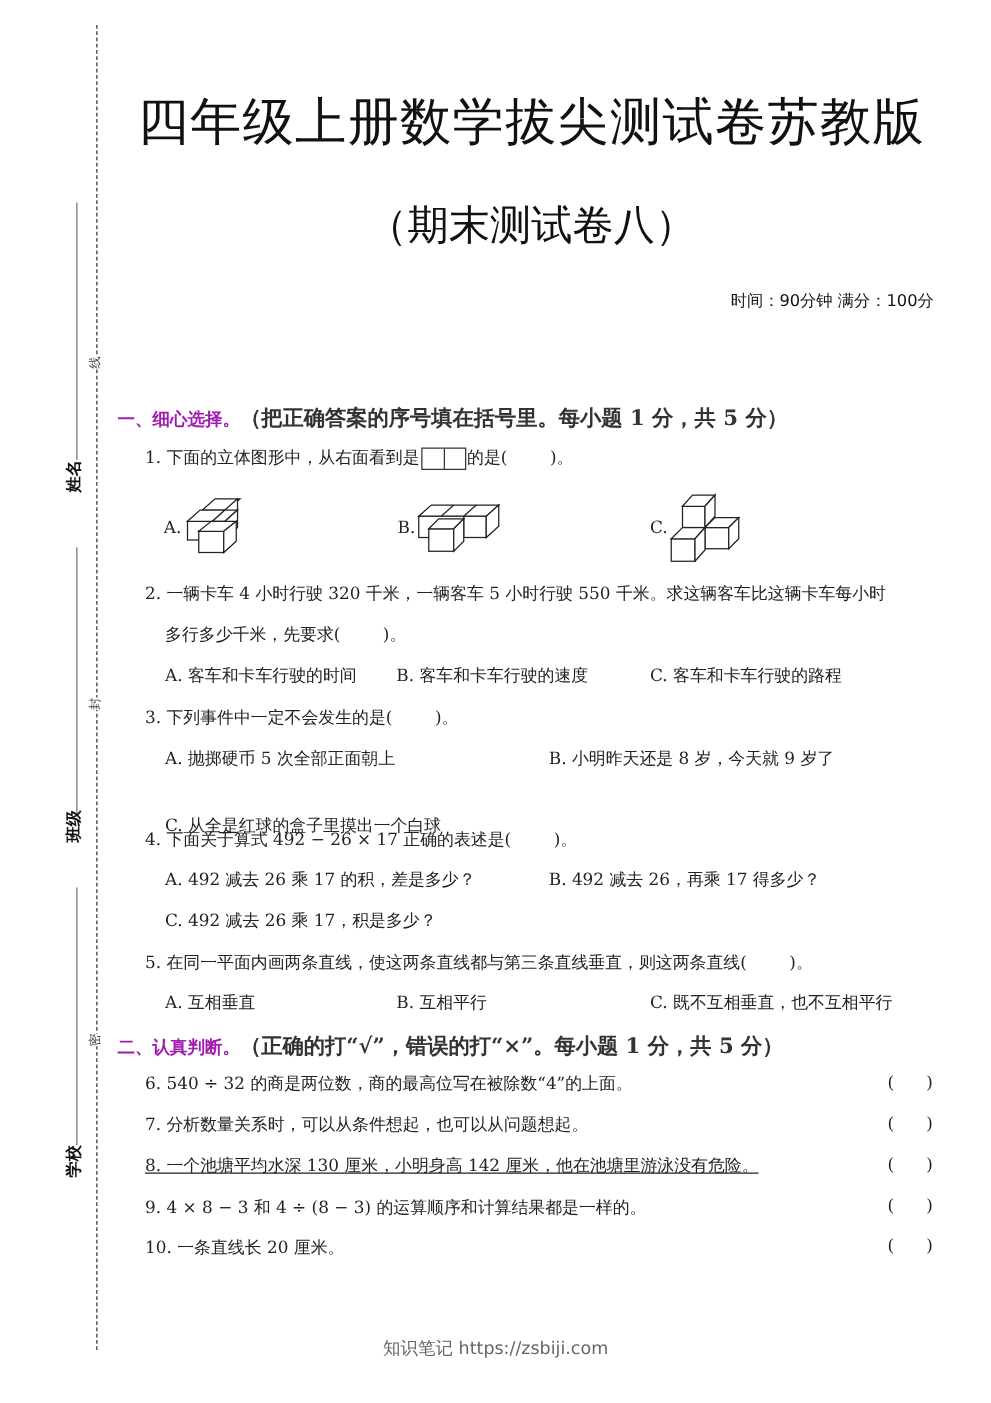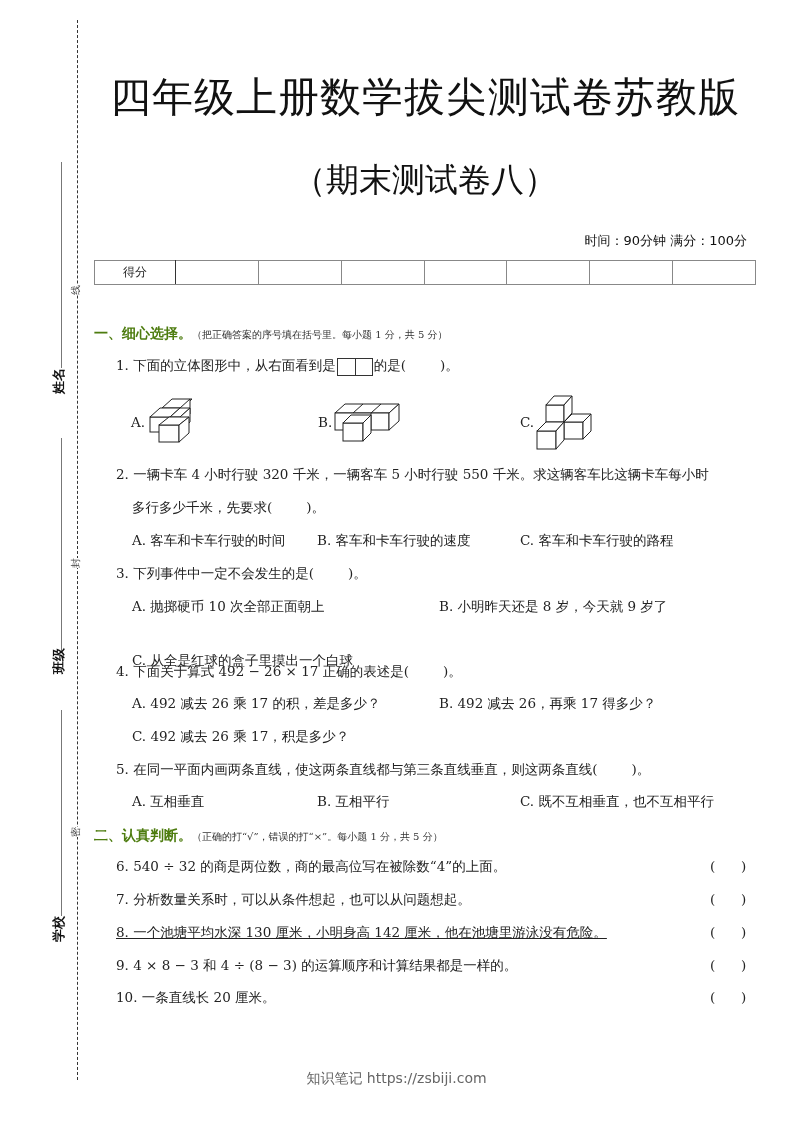--- a/index.html
+++ b/index.html
@@ -8,22 +8,22 @@
   .abs { position: absolute; }
   .title { left: 0; width: 850px; top: 70px; text-align: center; font-family: "DejaVu Sans", sans-serif;
            font-size: 41px; letter-spacing: 1px; color: #111; }
   .subtitle { left: 0; width: 850px; top: 158px; text-align: center; font-family: "DejaVu Sans", sans-serif;
               font-size: 33px; color: #111; }
   .meta { right: 46px; top: 232px; font-family: "DejaVu Sans", sans-serif; font-size: 13px; color: #111; }
   table.score { position: absolute; left: 94px; top: 260px; width: 662px; border-collapse: collapse;
                 font-family: "DejaVu Sans", sans-serif; font-size: 12px; border: 1.5px solid #333; }
   table.score td { border: 1px solid #888; height: 23px; text-align: center; padding: 0; color: #222; }
   table.score td.first { border-right: 1.5px solid #333; width: 80px; }
-  .sec { font-family: "DejaVu Sans", sans-serif; font-size: 14px; font-weight: bold; color: #4d7c0f; }
-  .sec-note { font-family: "DejaVu Serif", serif; font-size: 10px; font-weight: normal; color: #333; }
+  .sec { font-family: "DejaVu Sans", sans-serif; font-size: 14px; font-weight: bold; color: #a21caf; }
+  .sec-note { font-family: "DejaVu Serif", serif; font-size: 17px; font-weight: bold; color: #333; }
   .line { font-size: 13.5px; white-space: nowrap; color: #222; }
   .paren { display: inline-block; width: 34px; }
   .judge-paren { position: absolute; left: 710px; font-size: 13.5px; white-space: pre; }
   .boxes { display: inline-block; vertical-align: middle; height: 16px; width: 34px; border: 1.2px solid #333;
            position: relative; margin: 0 1px; }
   .boxes:after { content: ""; position: absolute; left: 50%; top: 0; bottom: 0; border-left: 1.2px solid #333; }
   .margin-dash { position: absolute; left: 77px; top: 20px; height: 1060px; border-left: 1.5px dashed #333; }
   .margin-line { position: absolute; left: 61px; border-left: 1px solid #777; }
   .vlabel { position: absolute; left: 46px; font-family: "DejaVu Sans", sans-serif; font-size: 13px; font-weight: bold;
             transform: rotate(-90deg); transform-origin: center; white-space: nowrap; color: #111; }
@@ -48,30 +48,20 @@
 <div class="vcut" style="top:283px;">线</div>
 <div class="vcut" style="top:556px;">封</div>
 <div class="vcut" style="top:825px;">密</div>
 
 <div class="abs title">四年级上册数学拔尖测试卷苏教版</div>
 <div class="abs subtitle">（期末测试卷八）</div>
 <div class="abs meta">时间：90分钟  满分：100分</div>
 
 <table class="score">
   <tbody>
-  <tr>
-    <td class="first">得分</td>
-    <td></td>
-    <td></td>
-    <td></td>
-    <td></td>
-    <td></td>
-    <td></td>
-    <td></td>
-  </tr>
 </tbody>
   </table>
 
 <div class="abs" style="left:94px;top:323px;">
   <span class="sec">一、细心选择。</span><span class="sec-note">（把正确答案的序号填在括号里。每小题 1 分，共 5 分）</span>
 </div>
 
 <div class="abs line" style="left:116px;top:357px;">
   <span>1. 下面的立体图形中，从右面看到是</span><span class="boxes"></span><span>的是(</span><span class="paren"></span><span>)。</span>
 </div>
@@ -118,21 +108,21 @@
 <div class="abs line" style="left:132px;top:499px;">
   <span>多行多少千米，先要求(</span><span class="paren"></span><span>)。</span>
 </div>
 <div class="abs line" style="left:132px;top:532px;">A. 客车和卡车行驶的时间</div>
 <div class="abs line" style="left:317px;top:532px;">B. 客车和卡车行驶的速度</div>
 <div class="abs line" style="left:520px;top:532px;">C. 客车和卡车行驶的路程</div>
 
 <div class="abs line" style="left:116px;top:565px;">
   <span>3. 下列事件中一定不会发生的是(</span><span class="paren"></span><span>)。</span>
 </div>
-<div class="abs line" style="left:132px;top:598px;">A. 抛掷硬币 10 次全部正面朝上</div>
+<div class="abs line" style="left:132px;top:598px;">A. 抛掷硬币 5 次全部正面朝上</div>
 <div class="abs line" style="left:439px;top:598px;">B. 小明昨天还是 8 岁，今天就 9 岁了</div>
 <div class="abs line" style="left:132px;top:652px;">C. 从全是红球的盒子里摸出一个白球</div>
 
 <div class="abs line" style="left:116px;top:663px;">
   <span>4. 下面关于算式 492 − 26 × 17 正确的表述是(</span><span class="paren"></span><span>)。</span>
 </div>
 <div class="abs line" style="left:132px;top:695px;">A. 492 减去 26 乘 17 的积，差是多少？</div>
 <div class="abs line" style="left:439px;top:695px;">B. 492 减去 26，再乘 17 得多少？</div>
 <div class="abs line" style="left:132px;top:728px;text-align:center;">C. 492 减去 26 乘 17，积是多少？</div>
 

